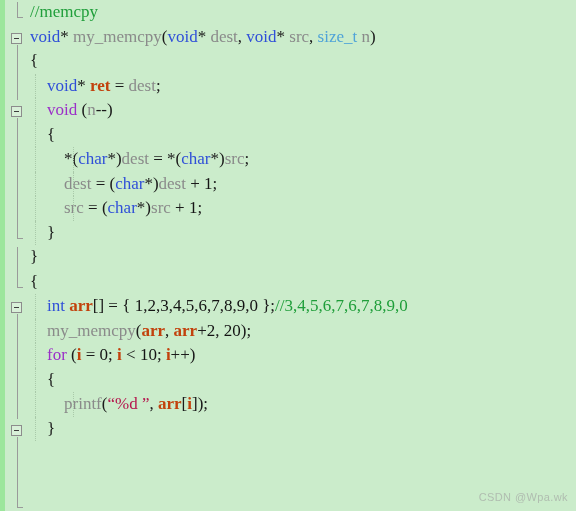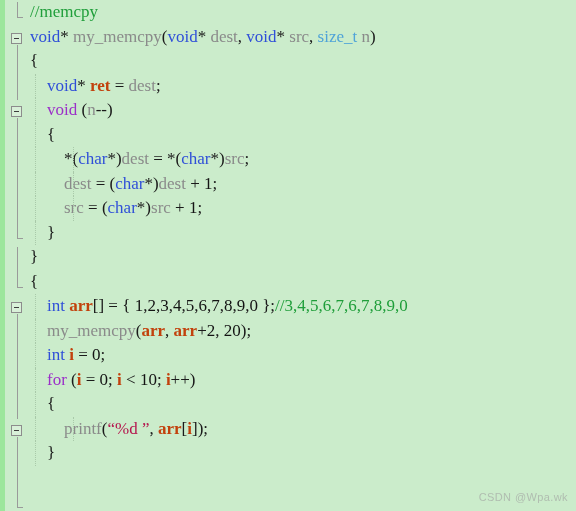--- a/index.html
+++ b/index.html
@@ -175,21 +175,20 @@
       <div class="line" style="top: 0px;"><span class="guide" style="left: 35px;"></span><span style="white-space: pre;">    </span><span class="kw-ctrl">void</span><span class="punct"> (</span><span class="ident">n</span><span class="punct">--)</span></div>
       <div class="line" style="top: 0px;"><span class="guide" style="left: 35px;"></span><span style="white-space: pre;">    </span><span class="punct">{</span></div>
       <div class="line" style="top: 0px;"><span class="guide" style="left: 35px;"></span><span class="guide" style="left: 73.2px;"></span><span style="white-space: pre;">        </span><span class="punct">*(</span><span class="kw-type">char</span><span class="punct">*)</span><span class="ident">dest</span><span class="punct"> = *(</span><span class="kw-type">char</span><span class="punct">*)</span><span class="ident">src</span><span class="punct">;</span></div>
       <div class="line" style="top: 0px;"><span class="guide" style="left: 35px;"></span><span class="guide" style="left: 73.2px;"></span><span style="white-space: pre;">        </span><span class="ident">dest</span><span class="punct"> = (</span><span class="kw-type">char</span><span class="punct">*)</span><span class="ident">dest</span><span class="punct"> + </span><span class="num">1</span><span class="punct">;</span></div>
       <div class="line" style="top: 0px;"><span class="guide" style="left: 35px;"></span><span class="guide" style="left: 73.2px;"></span><span style="white-space: pre;">        </span><span class="ident">src</span><span class="punct"> = (</span><span class="kw-type">char</span><span class="punct">*)</span><span class="ident">src</span><span class="punct"> + </span><span class="num">1</span><span class="punct">;</span></div>
       <div class="line" style="top: 0px;"><span class="guide" style="left: 35px;"></span><span style="white-space: pre;">    </span><span class="punct">}</span></div>
       <div class="line" style="top: 0px;"><span style="white-space: pre;"></span><span class="punct">}</span></div>
       <div class="line" style="top: 0px;"><span style="white-space: pre;"></span><span class="punct">{</span></div>
       <div class="line" style="top: 0px;"><span class="guide" style="left: 35px;"></span><span style="white-space: pre;">    </span><span class="kw-type">int</span><span class="punct"> </span><span class="local">arr</span><span class="punct">[] = { </span><span class="num">1</span><span class="punct">,</span><span class="num">2</span><span class="punct">,</span><span class="num">3</span><span class="punct">,</span><span class="num">4</span><span class="punct">,</span><span class="num">5</span><span class="punct">,</span><span class="num">6</span><span class="punct">,</span><span class="num">7</span><span class="punct">,</span><span class="num">8</span><span class="punct">,</span><span class="num">9</span><span class="punct">,</span><span class="num">0</span><span class="punct"> };</span><span class="comment">//3,4,5,6,7,6,7,8,9,0</span></div>
       <div class="line" style="top: 0px;"><span class="guide" style="left: 35px;"></span><span style="white-space: pre;">    </span><span class="fn">my_memcpy</span><span class="punct">(</span><span class="local">arr</span><span class="punct">, </span><span class="local">arr</span><span class="punct">+</span><span class="num">2</span><span class="punct">, </span><span class="num">20</span><span class="punct">);</span></div>
-      <div class="line" style="top: 0px;"><span class="guide" style="left: 35px;"></span><span style="white-space: pre;">    </span><span class="kw-type">int</span><span class="punct"> </span><span class="local">i</span><span class="punct"> = </span><span class="num">0</span><span class="punct">;</span></div>
       <div class="line" style="top: 0px;"><span class="guide" style="left: 35px;"></span><span style="white-space: pre;">    </span><span class="kw-ctrl">for</span><span class="punct"> (</span><span class="local">i</span><span class="punct"> = </span><span class="num">0</span><span class="punct">; </span><span class="local">i</span><span class="punct"> &lt; </span><span class="num">10</span><span class="punct">; </span><span class="local">i</span><span class="punct">++)</span></div>
       <div class="line" style="top: 0px;"><span class="guide" style="left: 35px;"></span><span style="white-space: pre;">    </span><span class="punct">{</span></div>
       <div class="line" style="top: 0px;"><span class="guide" style="left: 35px;"></span><span class="guide" style="left: 73.2px;"></span><span style="white-space: pre;">        </span><span class="fn">printf</span><span class="punct">(</span><span class="str">“%d ”</span><span class="punct">, </span><span class="local">arr</span><span class="punct">[</span><span class="local">i</span><span class="punct">]);</span></div>
       <div class="line" style="top: 0px;"><span class="guide" style="left: 35px;"></span><span style="white-space: pre;">    </span><span class="punct">}</span></div>
     </div>
 
   <div id="watermark">CSDN @Wpa.wk</div>
 
 </div>
 

